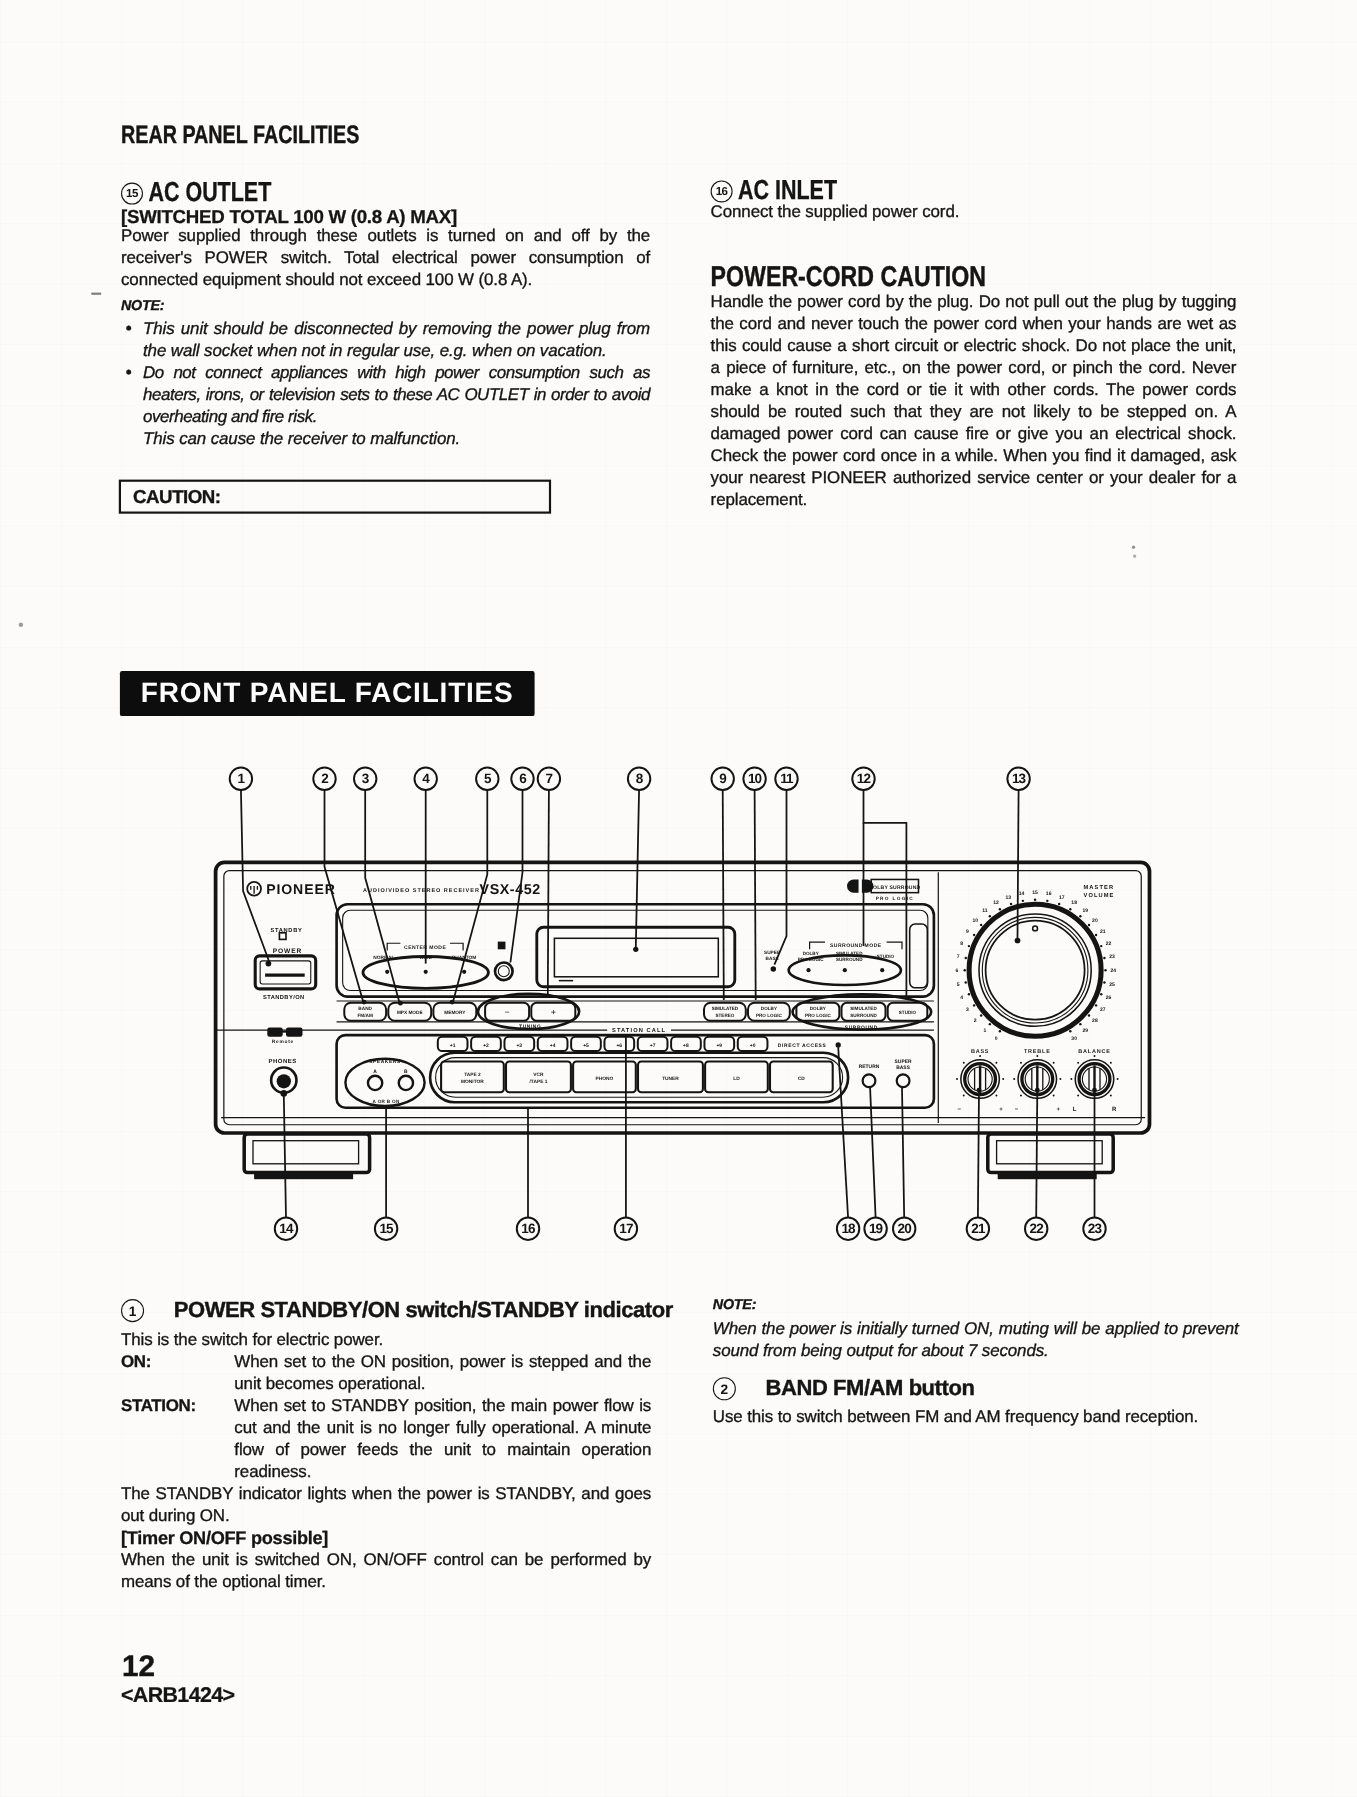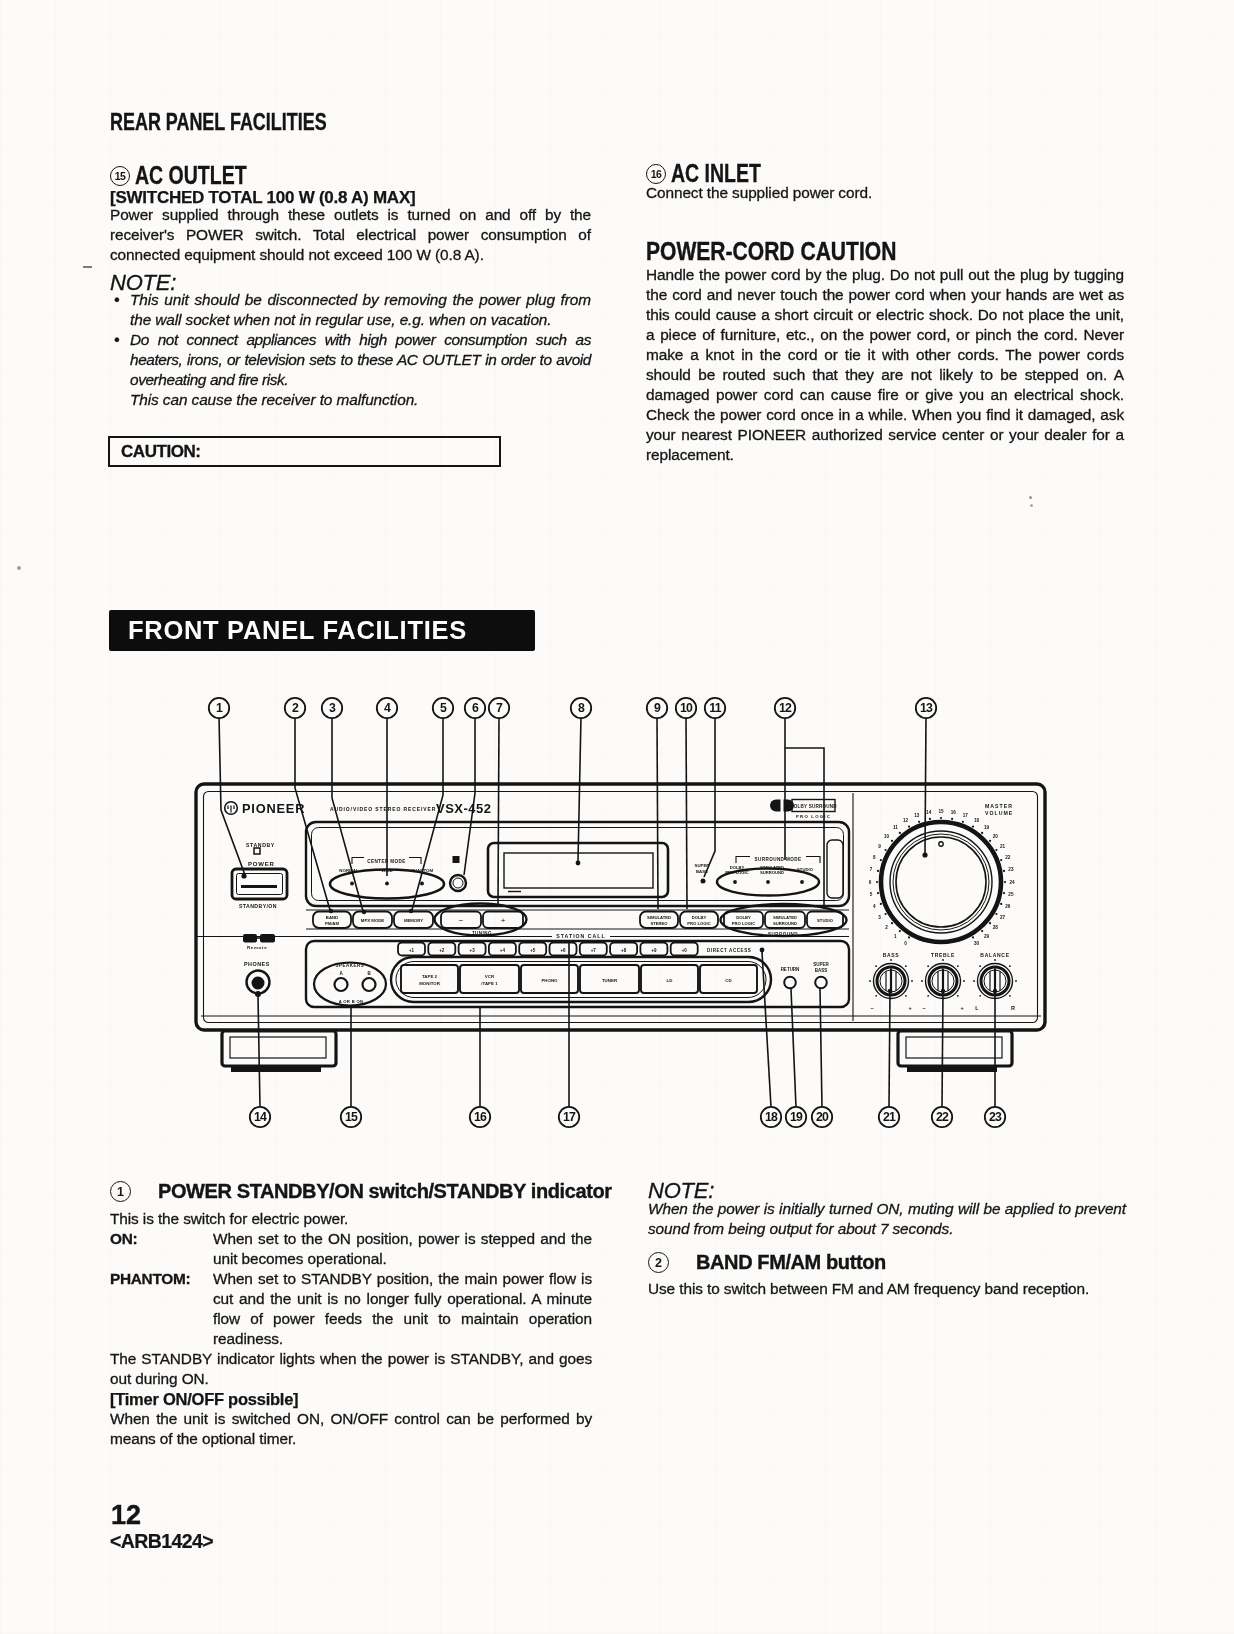--- a/index.html
+++ b/index.html
@@ -23,21 +23,21 @@
   .cond { display:inline-block; transform:scaleX(0.78); transform-origin:0 50%; white-space:nowrap; }
   h1.section-title { font-size:23px; font-weight:bold; letter-spacing:0px; -webkit-text-stroke:0.35px #111; transform:scaleX(0.78); transform-origin:0 50%; white-space:nowrap; }
   .item-head { display:flex; align-items:center; gap:5px; }
   .item-head .num-circle {
     flex:0 0 auto; width:20px; height:20px; border:1.7px solid #161616; border-radius:50%;
     font-size:10.5px; font-weight:bold; display:flex; align-items:center; justify-content:center;
     letter-spacing:-0.5px;
   }
   .item-head .item-title { font-size:25px; font-weight:bold; letter-spacing:0px; -webkit-text-stroke:0.3px #111; }
   .sub-bold { font-size:17px; font-weight:bold; letter-spacing:-0.25px; -webkit-text-stroke:0.25px #111; }
-  .note-label { font-size:22px; font-weight:normal; font-style:italic; -webkit-text-stroke:0.3px #111; letter-spacing:-0.2px;}
+  .note-label { font-size:13px; font-weight:bold; font-style:italic; -webkit-text-stroke:0.3px #111; letter-spacing:-0.2px;}
   ul.notes { list-style:none; }
   ul.notes li { position:relative; padding-left:20px; }
   ul.notes li::before { content:"•"; position:absolute; left:4px; top:0px; font-size:16px; }
   ul.notes li.tighter { letter-spacing:-0.4px; }
   .caution-box { border:2.6px solid #141414; padding:4px 11px 3px 11px; }
   .caution-box div { font-size:17px; font-weight:bold; letter-spacing:-0.45px; -webkit-text-stroke:0.3px #111; line-height:20px; }
   .big-title { font-size:26px; font-weight:bold; letter-spacing:0px; -webkit-text-stroke:0.4px #111; }
   .banner {
     background:#0d0d0d; color:#fdfdfd; display:flex; align-items:center;
     font-size:25.5px; font-weight:bold; letter-spacing:0.7px; padding-left:19px;
@@ -82,21 +82,21 @@
   </div>
 
   <div class="abs item-head" style="left:646px; top:159px;">
     <span class="num-circle">16</span>
     <span class="item-title cond">AC INLET</span>
   </div>
   <p class="abs body-text ink" style="left:646px; top:183px; width:480px; text-align:left;">Connect the supplied power cord.</p>
   <div class="abs big-title" style="left:646px; top:236px;"><span class="cond" style="transform:scaleX(0.81);">POWER-CORD CAUTION</span></div>
   <p class="abs body-text ink" style="left:646px; top:265px; width:478px;">Handle the power cord by the plug. Do not pull out the plug by tugging the cord and never touch the power cord when your hands are wet as this could cause a short circuit or electric shock. Do not place the unit, a piece of furniture, etc., on the power cord, or pinch the cord. Never make a knot in the cord or tie it with other cords. The power cords should be routed such that they are not likely to be stepped on. A damaged power cord can cause fire or give you an electrical shock. Check the power cord once in a while. When you find it damaged, ask your nearest PIONEER authorized service center or your dealer for a replacement.</p>
 
-  <div class="abs banner" style="left:109px; top:610px; width:426px; height:41px;">FRONT PANEL FACILITIES</div>
+  <div class="abs banner" style="left:109px; top:610px; width:377px; height:41px;">FRONT PANEL FACILITIES</div>
 
   <svg class="abs" style="left:150px; top:688px;" width="950" height="474" viewBox="150 688 950 474" fill="none" stroke="#141414">
 
     <rect x="196" y="784" width="849" height="246" rx="8" stroke-width="3.4"></rect>
     <rect x="203.5" y="791.5" width="834" height="231" rx="5" stroke-width="1.1"></rect>
     <line x1="201" y1="1016" x2="1041" y2="1016" stroke-width="1.1"></line>
     <line x1="853" y1="793" x2="853" y2="1021" stroke-width="1.1"></line>
 
     <g>
       <rect x="222" y="1031" width="114" height="35" rx="3" stroke-width="3.2"></rect>
@@ -626,21 +626,21 @@
     <span class="num-circle2">1</span>
     <span class="t">POWER STANDBY/ON switch/STANDBY indicator</span>
   </div>
   <div class="abs" style="left:110px; top:1208.5px; width:482px;">
     <div class="body-text ink" style="text-align:left;">This is the switch for electric power.</div>
     <div class="def-grid body-text ink">
       <div class="term">ON:</div>
       <div>When set to the ON position, power is stepped and the unit becomes operational.</div>
     </div>
     <div class="def-grid body-text ink">
-      <div class="term">PHANTOM:</div>
+      <div class="term">STATION:</div>
       <div>When set to STANDBY position, the main power flow is cut and the unit is no longer fully operational. A minute flow of power feeds the unit to maintain operation readiness.</div>
     </div>
     <div class="body-text ink">The STANDBY indicator lights when the power is STANDBY, and goes out during ON.</div>
     <div class="sub-bold" style="font-size:16.5px; line-height:20px;">[Timer ON/OFF possible]</div>
     <div class="body-text ink">When the unit is switched ON, ON/OFF control can be performed by means of the optional timer.</div>
   </div>
 
   <div class="abs note-label" style="left:648px; top:1178px;">NOTE:</div>
   <div class="abs body-text ink it" style="left:648px; top:1198.5px; width:478px;">When the power is initially turned ON, muting will be applied to prevent sound from being output for about 7 seconds.</div>
   <div class="abs sub-head2" style="left:648px; top:1251px;">

